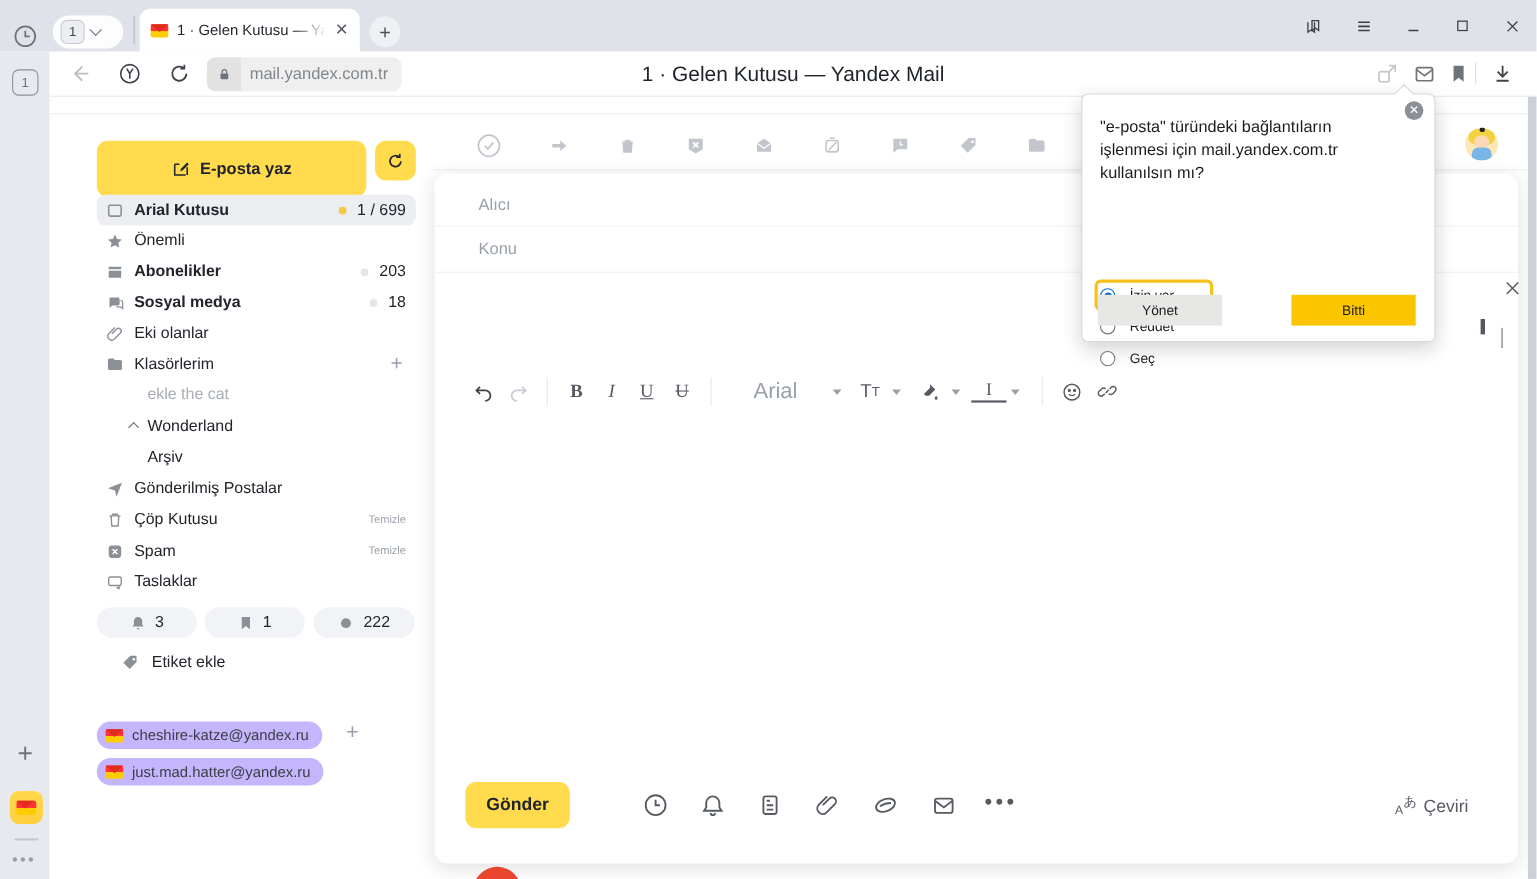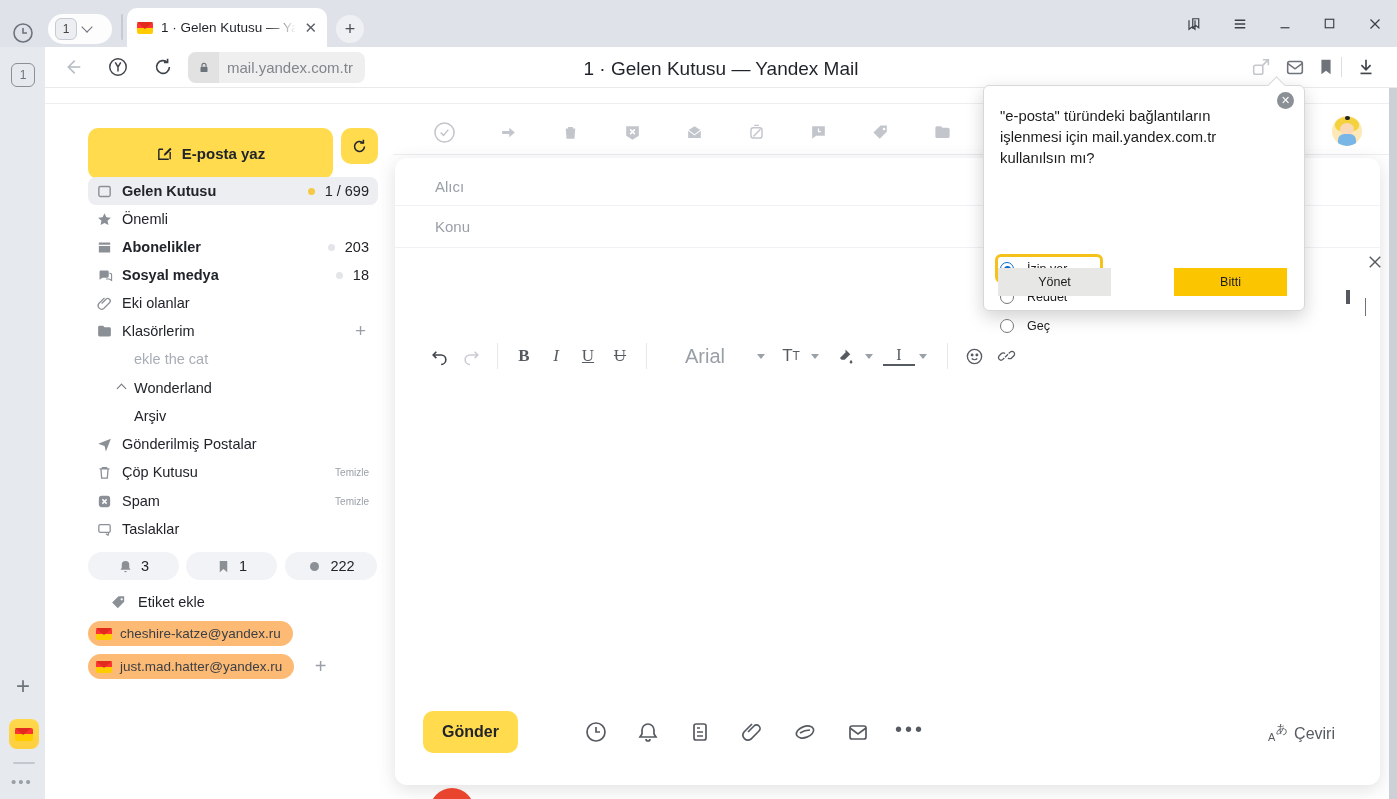--- a/index.html
+++ b/index.html
@@ -64,22 +64,22 @@
   .dot.yellow { background:#f6c944; }
   .dot.faint { background:#e3e5e9; }
   .sb-action { font-size:10px; color:#9aa0a8; margin-right:9px; }
   .sb-sub { padding-left:46px; font-size:14.5px; color:#21242a; }
   .sb-sub.dim { color:#a8adb5; }
   .sub-chev { width:7px; height:7px; border-right:1.6px solid #6d737b; border-top:1.6px solid #6d737b; transform:rotate(45deg); margin-right:9px; }
   .plus-sm { color:#9aa0a8; font-size:19px; font-weight:300; margin-right:12px; }
   .badge-pill { position:absolute; height:28px; background:#f1f3f6; border-radius:14px; display:flex; align-items:center;
     justify-content:center; gap:8px; font-size:14.5px; color:#21242a; }
   .badge-pill .ic { width:15px; height:15px; color:#8b9097; }
-  .acct-pill { position:absolute; height:25px; background:#fdba74; border-radius:13px; display:flex; align-items:center;
-    gap:8px; padding:0 12px 0 8px; font-size:13.5px; color:#3c4046; }
+  .acct-pill { position:absolute; height:25px; background:#c4b5fd; border-radius:13px; display:flex; align-items:center;
+    gap:8px; padding:0 12px 0 8px; font-size:13.5px; color:#3c4046;margin-top:35px; }
   .ymail-fav { width:16px; height:12px; border-radius:2px; background:linear-gradient(180deg,#f33 48%,#fc0 48%); position:relative; }
   .ymail-fav:before { content:""; position:absolute; left:0; top:0; border-left:8px solid transparent; border-right:8px solid transparent;
     border-top:7px solid #e02b1d; }
 
   
   .msg-toolbar { position:absolute; left:348px; top:22px; width:996px; height:45px; display:flex; align-items:center; gap:43px; padding-left:40px; }
   .msg-toolbar .ic { width:19px; height:19px; color:#c2c6cc; }
   .msg-toolbar-line { position:absolute; left:348px; top:66px; width:996px; height:1px; background:#eceef0; }
   .avatar { position:absolute; left:1287px; top:28px; width:30px; height:30px; border-radius:50%; overflow:hidden; background:#fde9b8; }
   .av-hair { position:absolute; left:3px; top:1px; width:24px; height:15px; background:#f3d23e; border-radius:50% 50% 40% 40%; }
@@ -274,21 +274,21 @@
           <path d="M17.5 2.5v4.5h-4.5"></path>
       </svg>
     </div>
 
     <div class="sb-row sel b" style="top:89px">
       <span class="ic">
           <svg viewBox="0 0 24 24" fill="none" stroke="currentColor" stroke-width="2">
             <rect x="4" y="5" width="16" height="14" rx="2"></rect>
           </svg>
         </span>
-      <span class="lbl">Gelen Kutusu</span>
+      <span class="lbl">Arial Kutusu</span>
       <span class="dot yellow"></span>
       <span class="sb-count">1 / 699</span>
     </div>
     <div class="sb-row" style="top:117px">
       <span class="ic">
           <svg viewBox="0 0 24 24" fill="currentColor">
             <path d="M12 3l2.7 5.8 6.3.7-4.7 4.2 1.3 6.2L12 16.8 6.4 19.9l1.3-6.2L3 9.5l6.3-.7z"></path>
           </svg>
         </span>
       <span class="lbl">Önemli</span>

